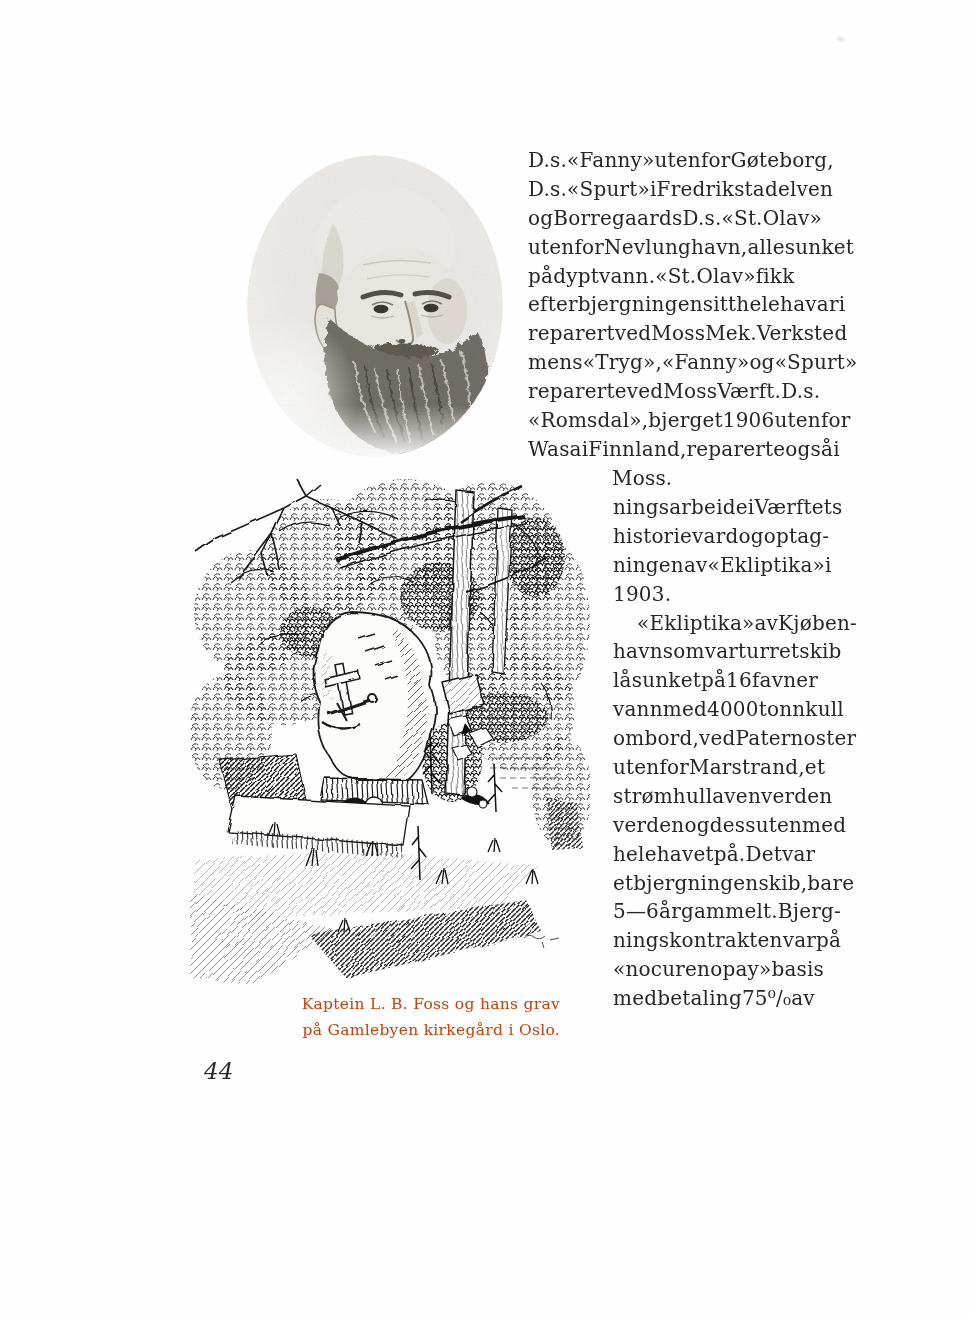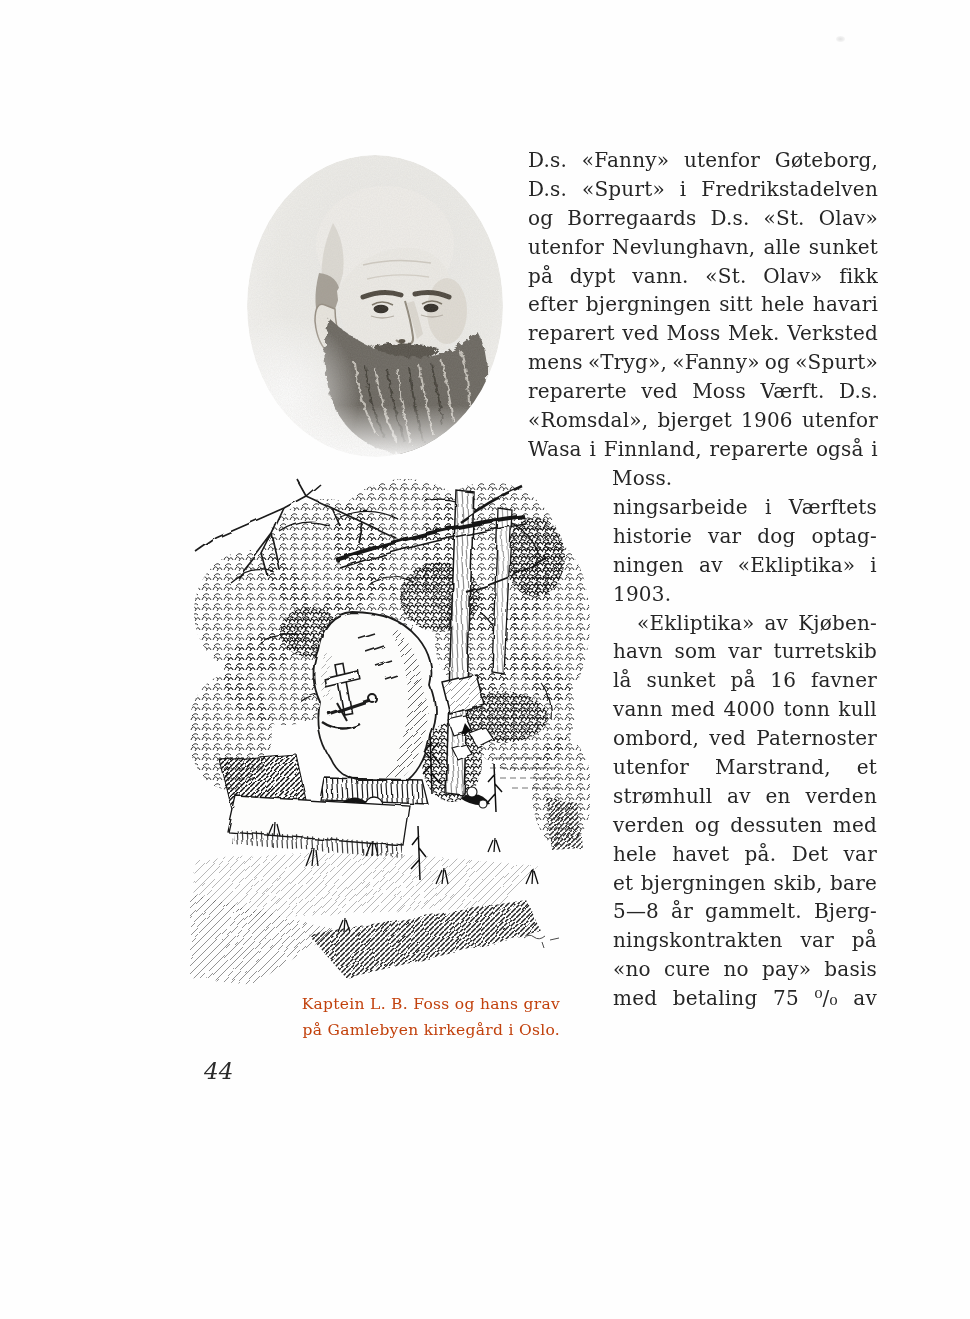--- a/index.html
+++ b/index.html
@@ -3,21 +3,21 @@
 <meta charset="utf-8">
 <style>
   html,body{margin:0;padding:0;background:#e8e8e8;}
   .page{
     position:relative;width:970px;height:1319px;background:#fefefe;
     font-family:"DejaVu Serif","Liberation Serif",serif;color:#262626;
     overflow:hidden;margin:0 auto;
   }
   .tcol{position:absolute;font-size:20px;}
   .tline{height:28.9px;line-height:28.9px;white-space:nowrap;letter-spacing:.2px;}
-  .tline.just{display:flex;justify-content:space-between;}
+  .tline.just{display:flex;justify-content:flex-start;}
   .caption{
     position:absolute;left:240px;top:991px;width:320px;text-align:right;
     font-size:15.5px;line-height:26px;color:#c2410c;letter-spacing:.3px;
   }
   .pagenum{
     position:absolute;left:204px;top:1058px;font-size:23px;font-style:italic;color:#2b2b2b;
   }
   .speck{position:absolute;left:836px;top:36px;width:9px;height:6px;border-radius:50%;
     background:radial-gradient(#cfcfcf,#fefefe);opacity:.6;}
   svg{position:absolute;display:block;}
@@ -425,21 +425,21 @@
         <span>Det</span>
         <span>var</span>
       </div>
       <div class="tline just">
         <span>et</span>
         <span>bjergningen</span>
         <span>skib,</span>
         <span>bare</span>
       </div>
       <div class="tline just">
-        <span>5—8</span>
+        <span>5—6</span>
         <span>år</span>
         <span>gammelt.</span>
         <span>Bjerg-</span>
       </div>
       <div class="tline just">
         <span>ningskontrakten</span>
         <span>var</span>
         <span>på</span>
       </div>
       <div class="tline just">

